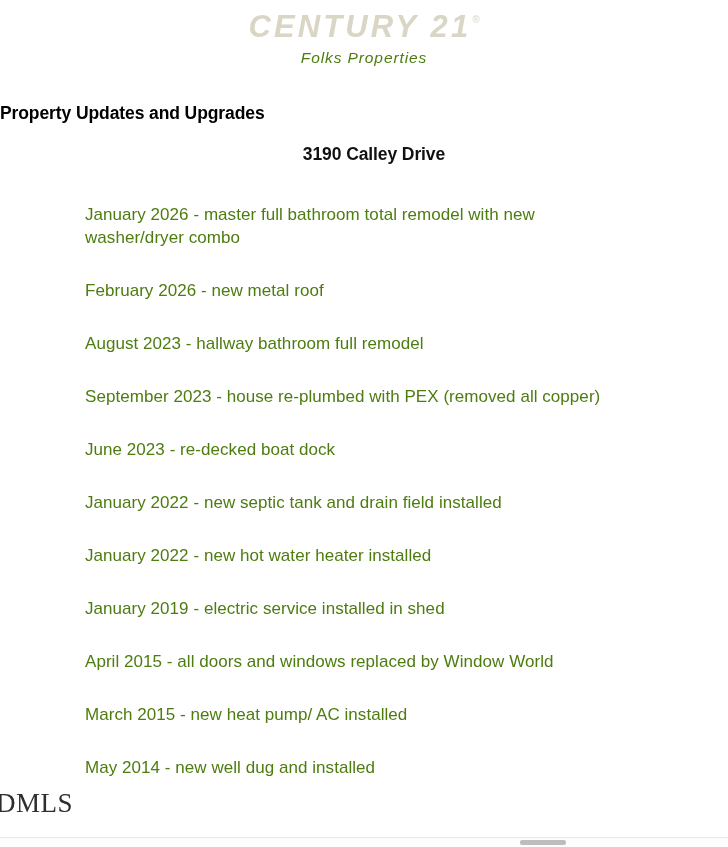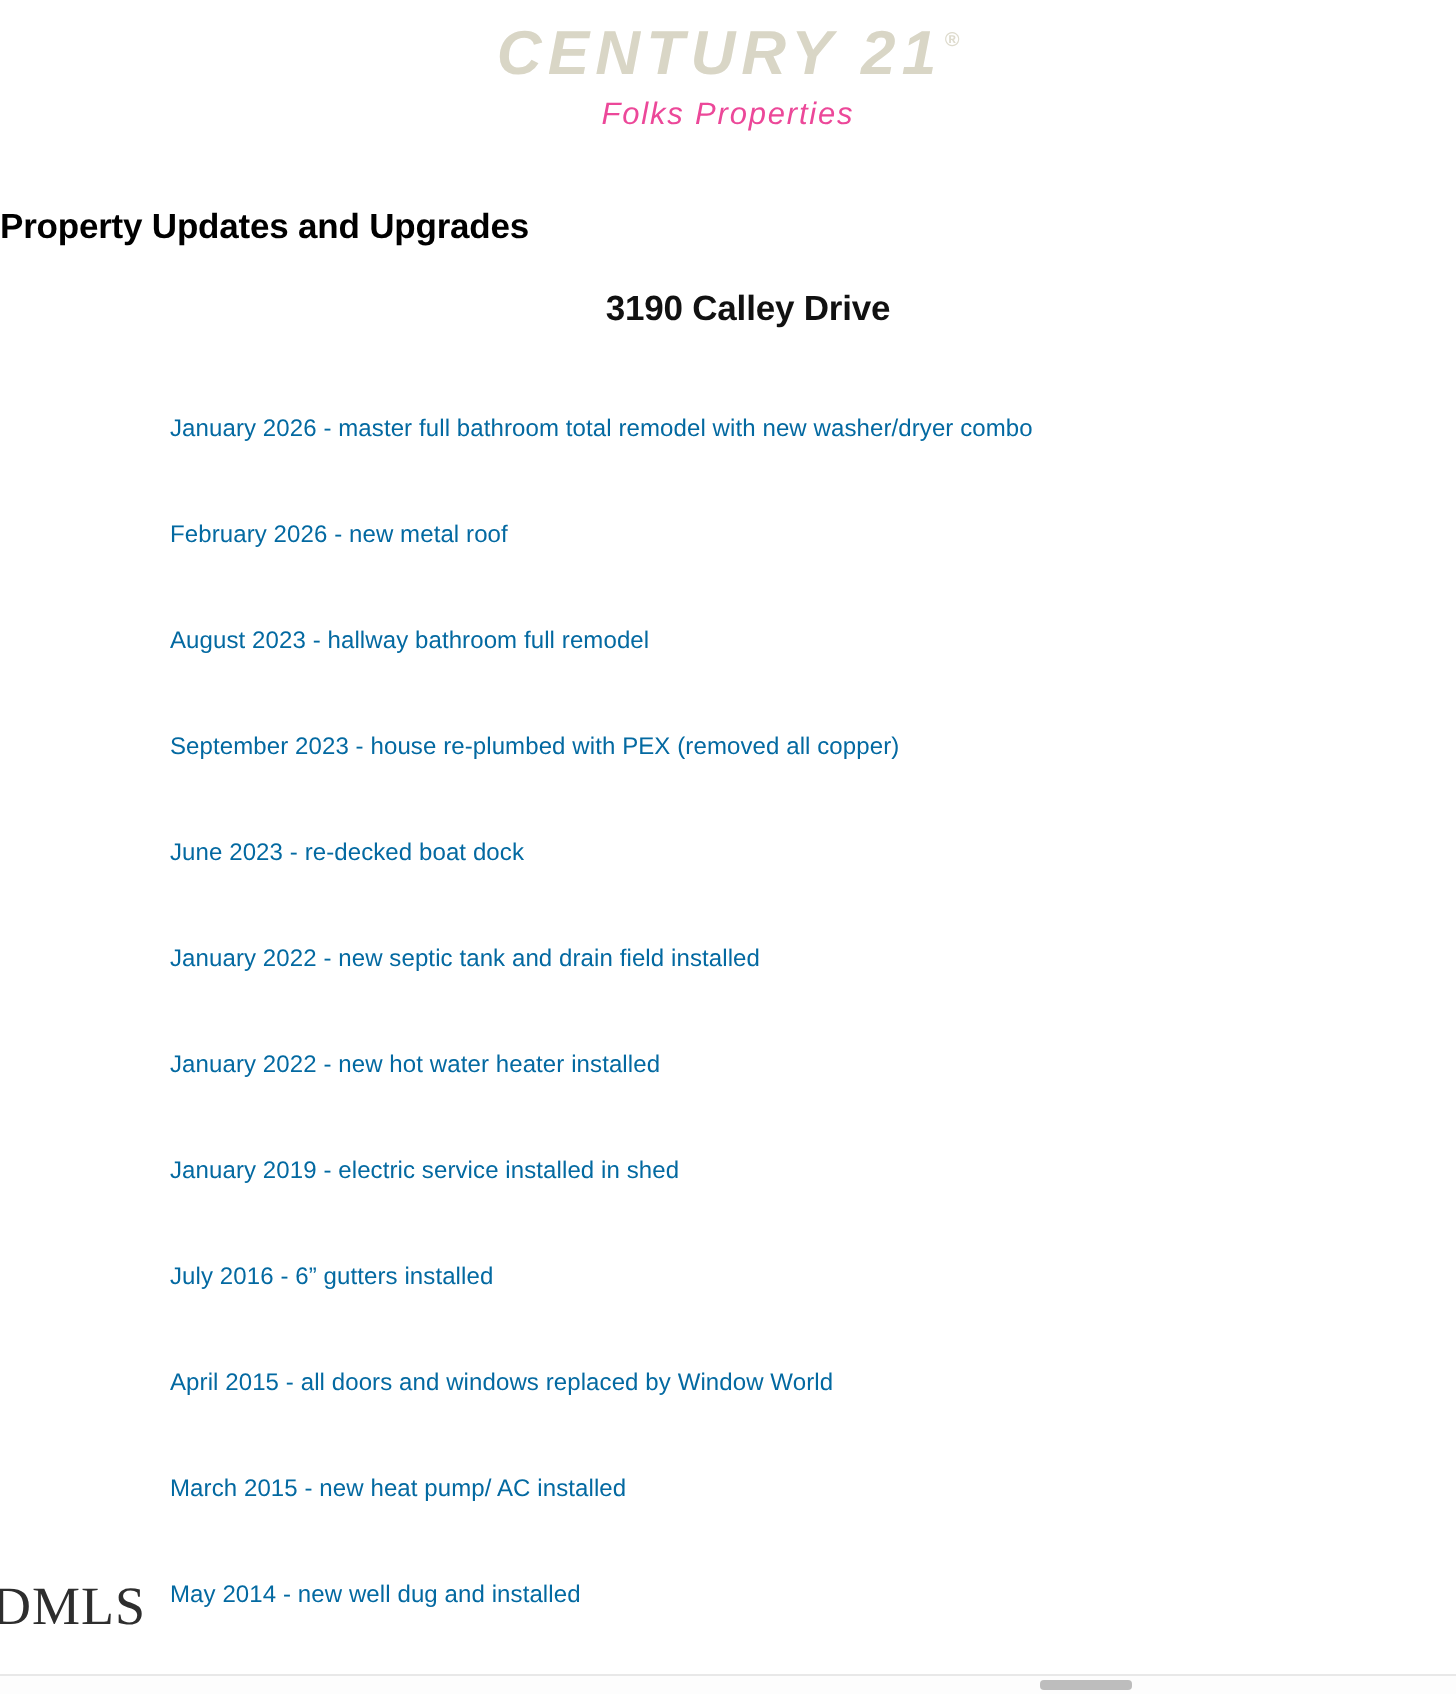--- a/index.html
+++ b/index.html
@@ -46,21 +46,21 @@
     vertical-align: 14px;
     margin-left: 1px;
     color: #dedbcd;
   }
   .logo-tagline {
     margin-top: 6px;
     font-family: "Liberation Sans", sans-serif;
     font-size: 15.5px;
     font-weight: 400;
     letter-spacing: 0.9px;
-    color: #ec4899;
+    color: #4d7c0f;
     line-height: 1.1;
   }
 
   
   .doc-title {
     margin-top: 36px;
     text-align: left;
     font-size: 17.5px;
     font-weight: 700;
     letter-spacing: -0.1px;
@@ -80,23 +80,23 @@
   .updates-list {
     margin: 0;
     padding: 0;
     list-style: none;
     position: absolute;
     left: 85px;
     top: 203px;
     width: 520px;
   }
   .update-item {
-    font-size: 12px;
+    font-size: 17px;
     font-weight: 400;
-    color: #0369a1;
+    color: #4d7c0f;
     line-height: 23px;
     margin-bottom: 30px;
     letter-spacing: 0.05px;
   }
   .update-item:last-child {
     margin-bottom: 0;
   }
 
   
   .watermark {
@@ -147,21 +147,20 @@
 
   <ul class="updates-list">
     <li class="update-item">January 2026 - master full bathroom total remodel with new washer/dryer combo</li>
     <li class="update-item">February 2026 - new metal roof</li>
     <li class="update-item">August 2023 - hallway bathroom full remodel</li>
     <li class="update-item">September 2023 - house re-plumbed with PEX (removed all copper)</li>
     <li class="update-item">June 2023 - re-decked boat dock</li>
     <li class="update-item">January 2022 - new septic tank and drain field installed</li>
     <li class="update-item">January 2022 - new hot water heater installed</li>
     <li class="update-item">January 2019 - electric service installed in shed</li>
-    <li class="update-item">July 2016 - 6” gutters installed</li>
     <li class="update-item">April 2015 - all doors and windows replaced by Window World</li>
     <li class="update-item">March 2015 - new heat pump/ AC installed</li>
     <li class="update-item">May 2014 - new well dug and installed</li>
   </ul>
 
   <div class="watermark">DMLS</div>
 
   <div class="hscrollbar">
     <div class="hscrollbar-thumb"></div>
   </div>

